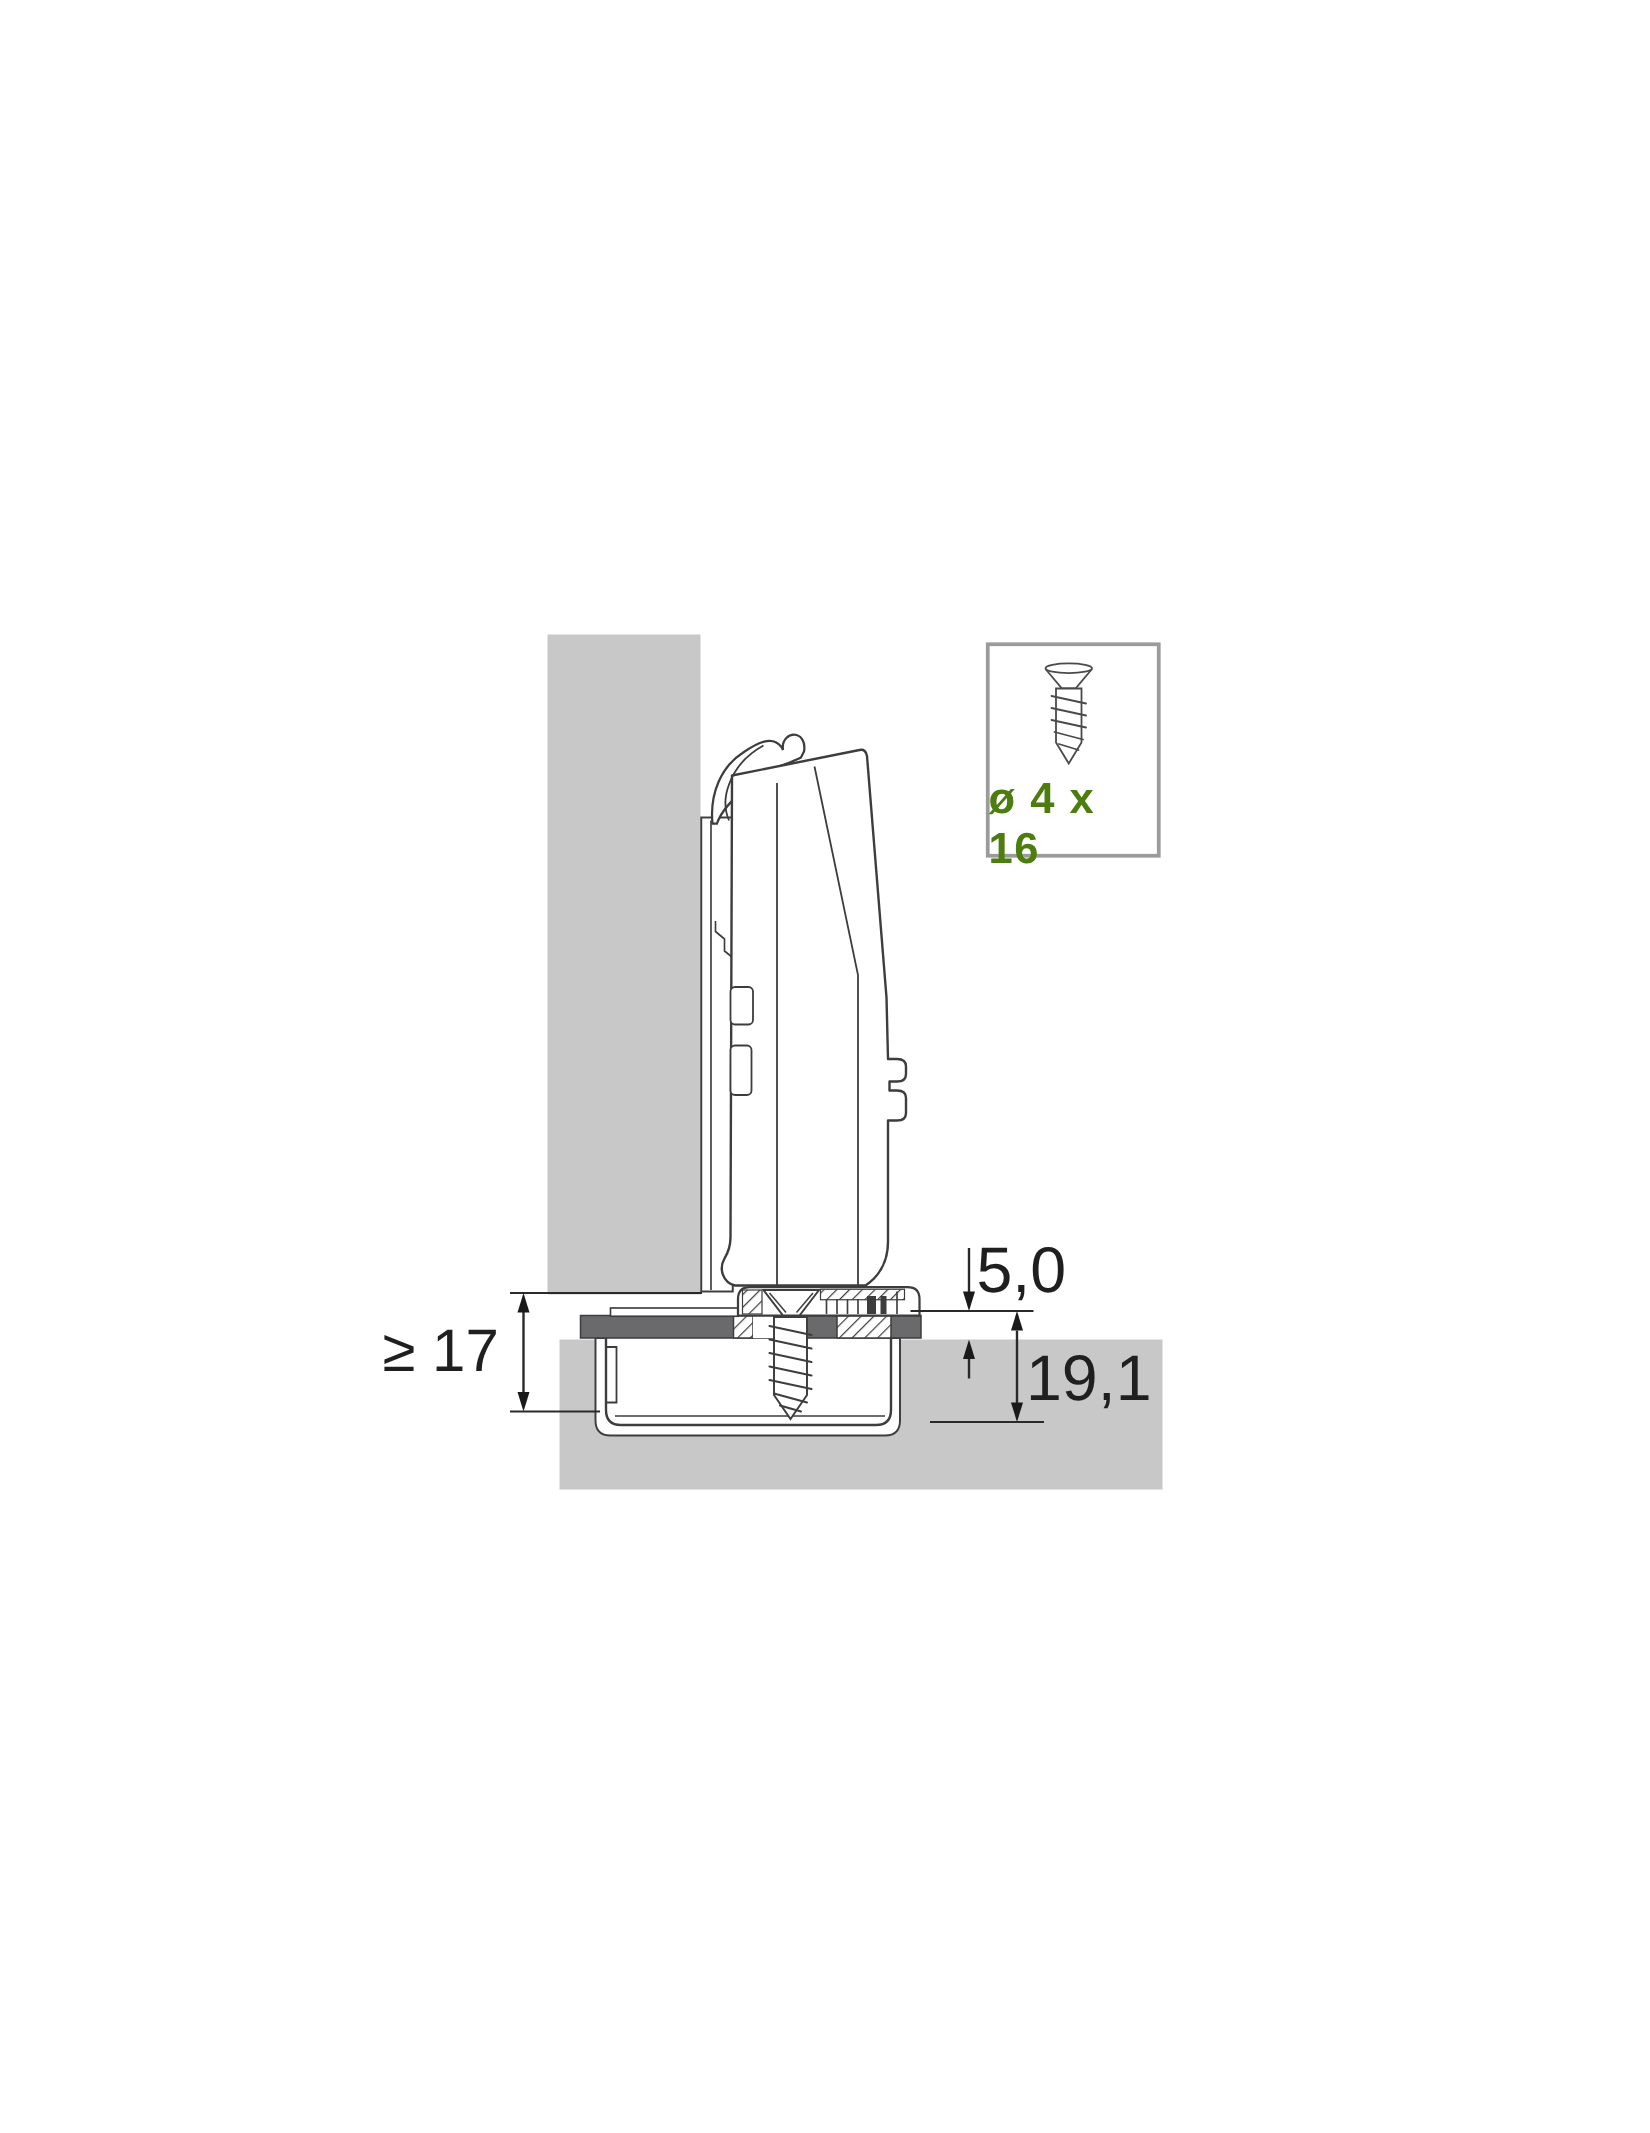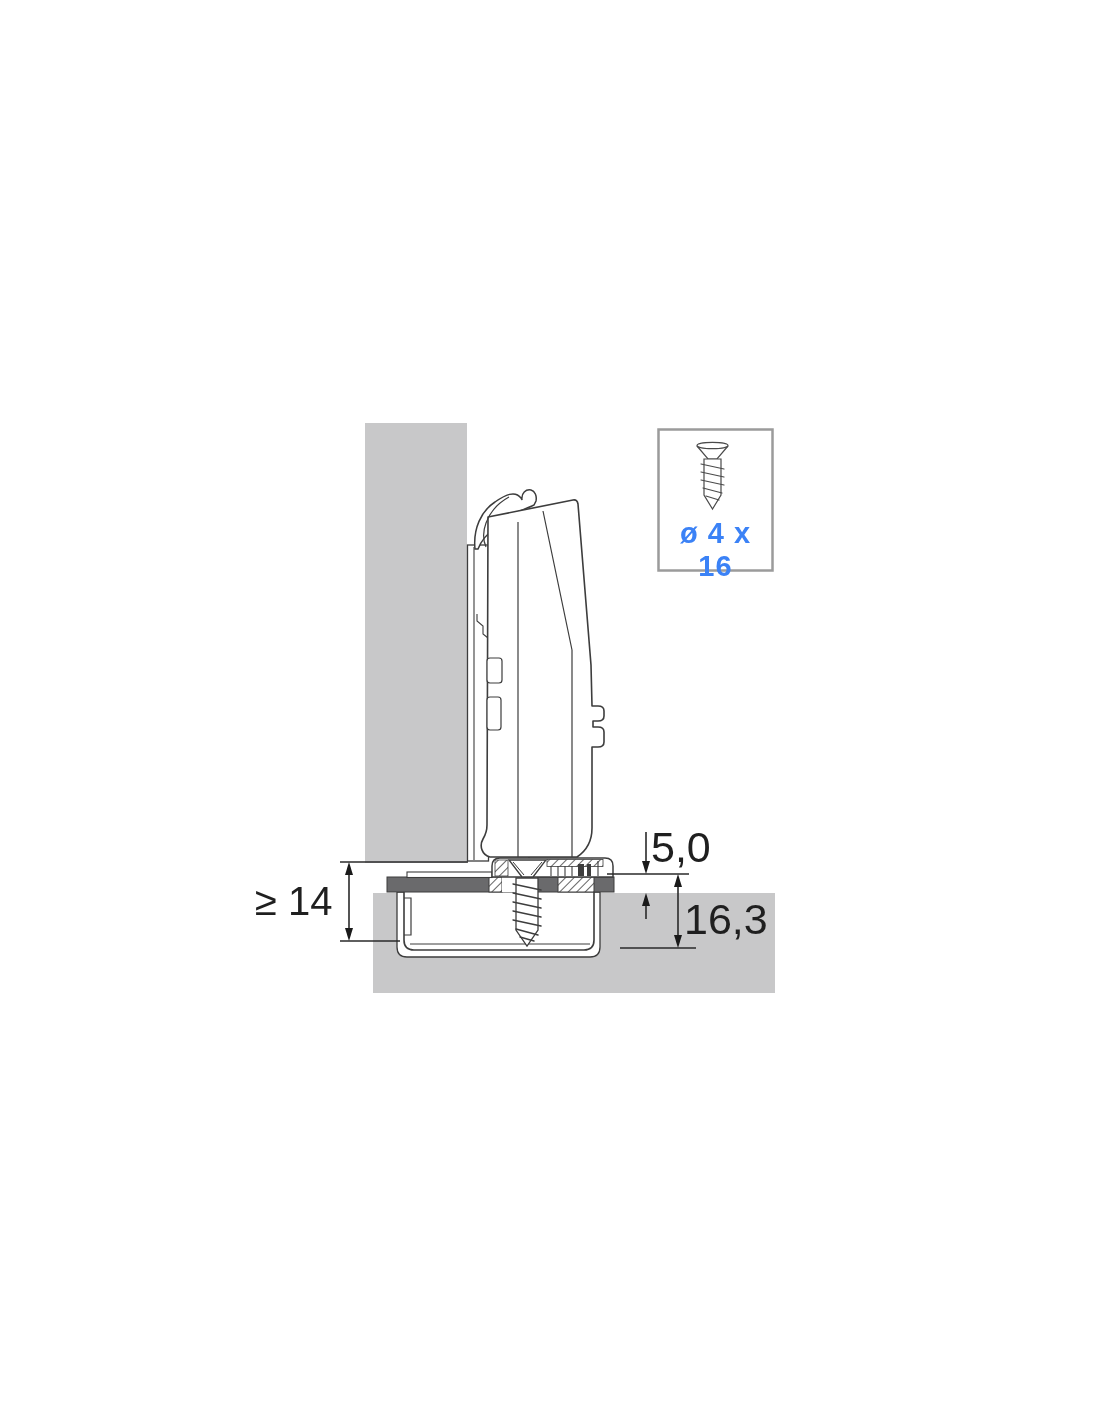--- a/index.html
+++ b/index.html
@@ -10,21 +10,21 @@
   .drawing{position:absolute;left:0;top:0;}
   .dim-label{
     position:absolute;color:#1f1f1f;line-height:1;
     font-family:"Liberation Sans", sans-serif;white-space:nowrap;
   }
   .dim-27{left:651px;top:826px;font-size:43px;}
   .dim-128{left:684px;top:898px;font-size:43px;}
   .dim-16{left:255px;top:881px;font-size:40px;}
   .screw-spec{
     position:absolute;left:659px;top:517px;width:113px;
-    font-size:29px;font-weight:bold;text-align:center;color:#3b82f6;
+    font-size:29px;font-weight:bold;color:#4d7c0f;
     letter-spacing:1px;
   }
 </style>
 </head>
 <body>
 
 <div class="canvas">
 
   <svg class="drawing" width="1100" height="1422" viewBox="0 0 1100 1422">
     <defs>
@@ -145,17 +145,17 @@
           <line x1="701" y1="472" x2="724" y2="477"></line>
           <line x1="701" y1="480" x2="724" y2="485"></line>
           <line x1="703" y1="488" x2="722" y2="493"></line>
           <line x1="706" y1="496" x2="719" y2="500"></line>
         </g>
       </g>
     </g>
   </svg>
 
   <div class="dim-label dim-27">5,0</div>
-  <div class="dim-label dim-128">16,3</div>
-  <div class="dim-label dim-16">≥ 14</div>
+  <div class="dim-label dim-128">19,1</div>
+  <div class="dim-label dim-16">≥ 17</div>
   <div class="screw-spec">ø 4 x 16</div>
 
 </div>
 
 </body></html>

